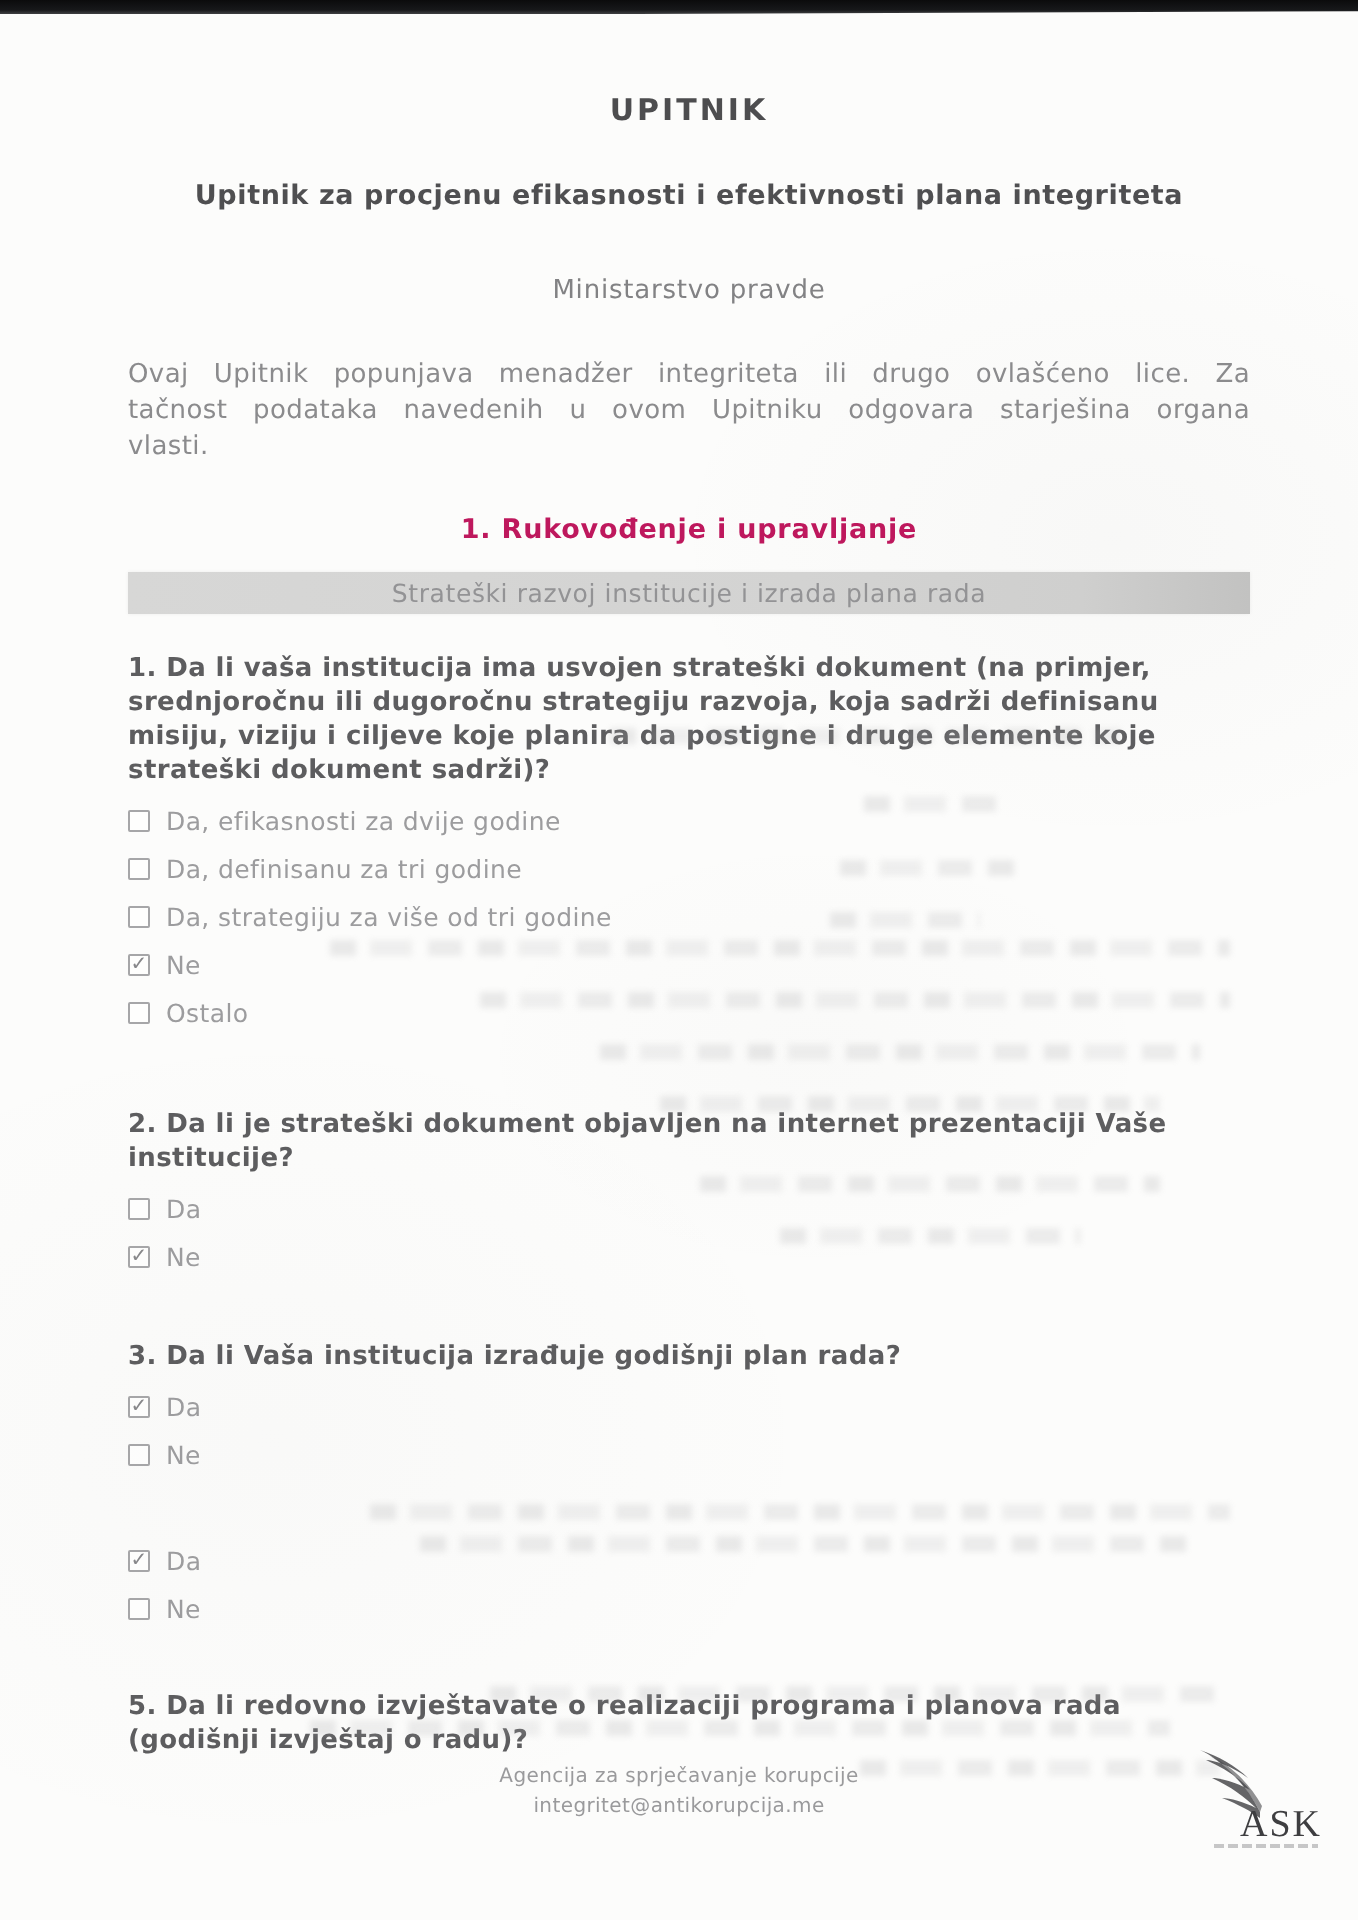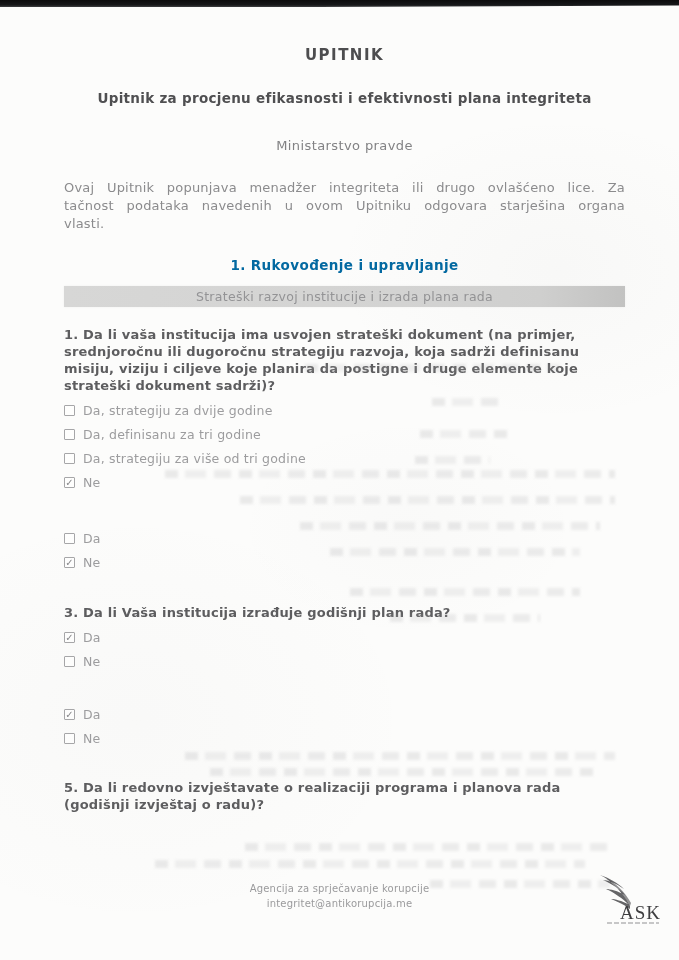--- a/index.html
+++ b/index.html
@@ -39,21 +39,21 @@
     margin-top: 32px; text-align: center;
     font-size: 13px; color: #828284; letter-spacing: 0.4px;
   }
   .intro {
     margin-top: 26px;
     font-size: 13px; line-height: 18px; color: #8b8b8d;
     text-align: justify; word-spacing: 3.5px; letter-spacing: 0.2px;
   }
   .section-title {
     margin-top: 24px; text-align: center;
-    font-size: 13.5px; font-weight: bold; color: #0369a1; letter-spacing: 0.4px;
+    font-size: 13.5px; font-weight: bold; color: #be185d; letter-spacing: 0.4px;
   }
   .banner {
     margin-top: 13px; height: 21px; line-height: 21px;
     background: linear-gradient(90deg, #d7d7d6 0%, #d3d3d2 60%, #cfcfce 85%, #c2c2c1 100%);
     text-align: center; font-size: 12.5px; color: #939395; letter-spacing: 0.3px;
     box-shadow: 0 0 2px rgba(0,0,0,0.06);
   }
 
   .q { margin-top: 0; }
   .qtext {
@@ -121,38 +121,43 @@
     <p class="intro">Ovaj Upitnik popunjava menadžer integriteta ili drugo ovlašćeno lice. Za tačnost podataka navedenih u ovom Upitniku odgovara starješina organa vlasti.</p>
 
     <div class="section-title">1. Rukovođenje i upravljanje</div>
     <div class="banner">Strateški razvoj institucije i izrada plana rada</div>
 
     <section class="q q1">
       <div class="qtext">1. Da li vaša institucija ima usvojen strateški dokument (na primjer, srednjoročnu ili dugoročnu strategiju razvoja, koja sadrži definisanu misiju, viziju i ciljeve koje planira da postigne i druge elemente koje strateški dokument sadrži)?</div>
       <div class="opts">
         <div class="opt">
           <span class="cb"></span>
-          <span class="lbl">Da, strategiju za dvije godine</span>
+          <span class="lbl">Da, efikasnosti za dvije godine</span>
         </div>
         <div class="opt">
           <span class="cb"></span>
           <span class="lbl">Da, definisanu za tri godine</span>
         </div>
         <div class="opt">
           <span class="cb"></span>
           <span class="lbl">Da, strategiju za više od tri godine</span>
         </div>
         <div class="opt">
           <span class="cb checked">✓</span>
           <span class="lbl">Ne</span>
         </div>
+        <div class="opt">
+          <span class="cb"></span>
+          <span class="lbl">Ostalo</span>
+        </div>
       </div>
     </section>
 
     <section class="q q2">
+      <div class="qtext">2. Da li je strateški dokument objavljen na internet prezentaciji Vaše institucije?</div>
       <div class="opts">
         <div class="opt">
           <span class="cb"></span>
           <span class="lbl">Da</span>
         </div>
         <div class="opt">
           <span class="cb checked">✓</span>
           <span class="lbl">Ne</span>
         </div>
       </div>

